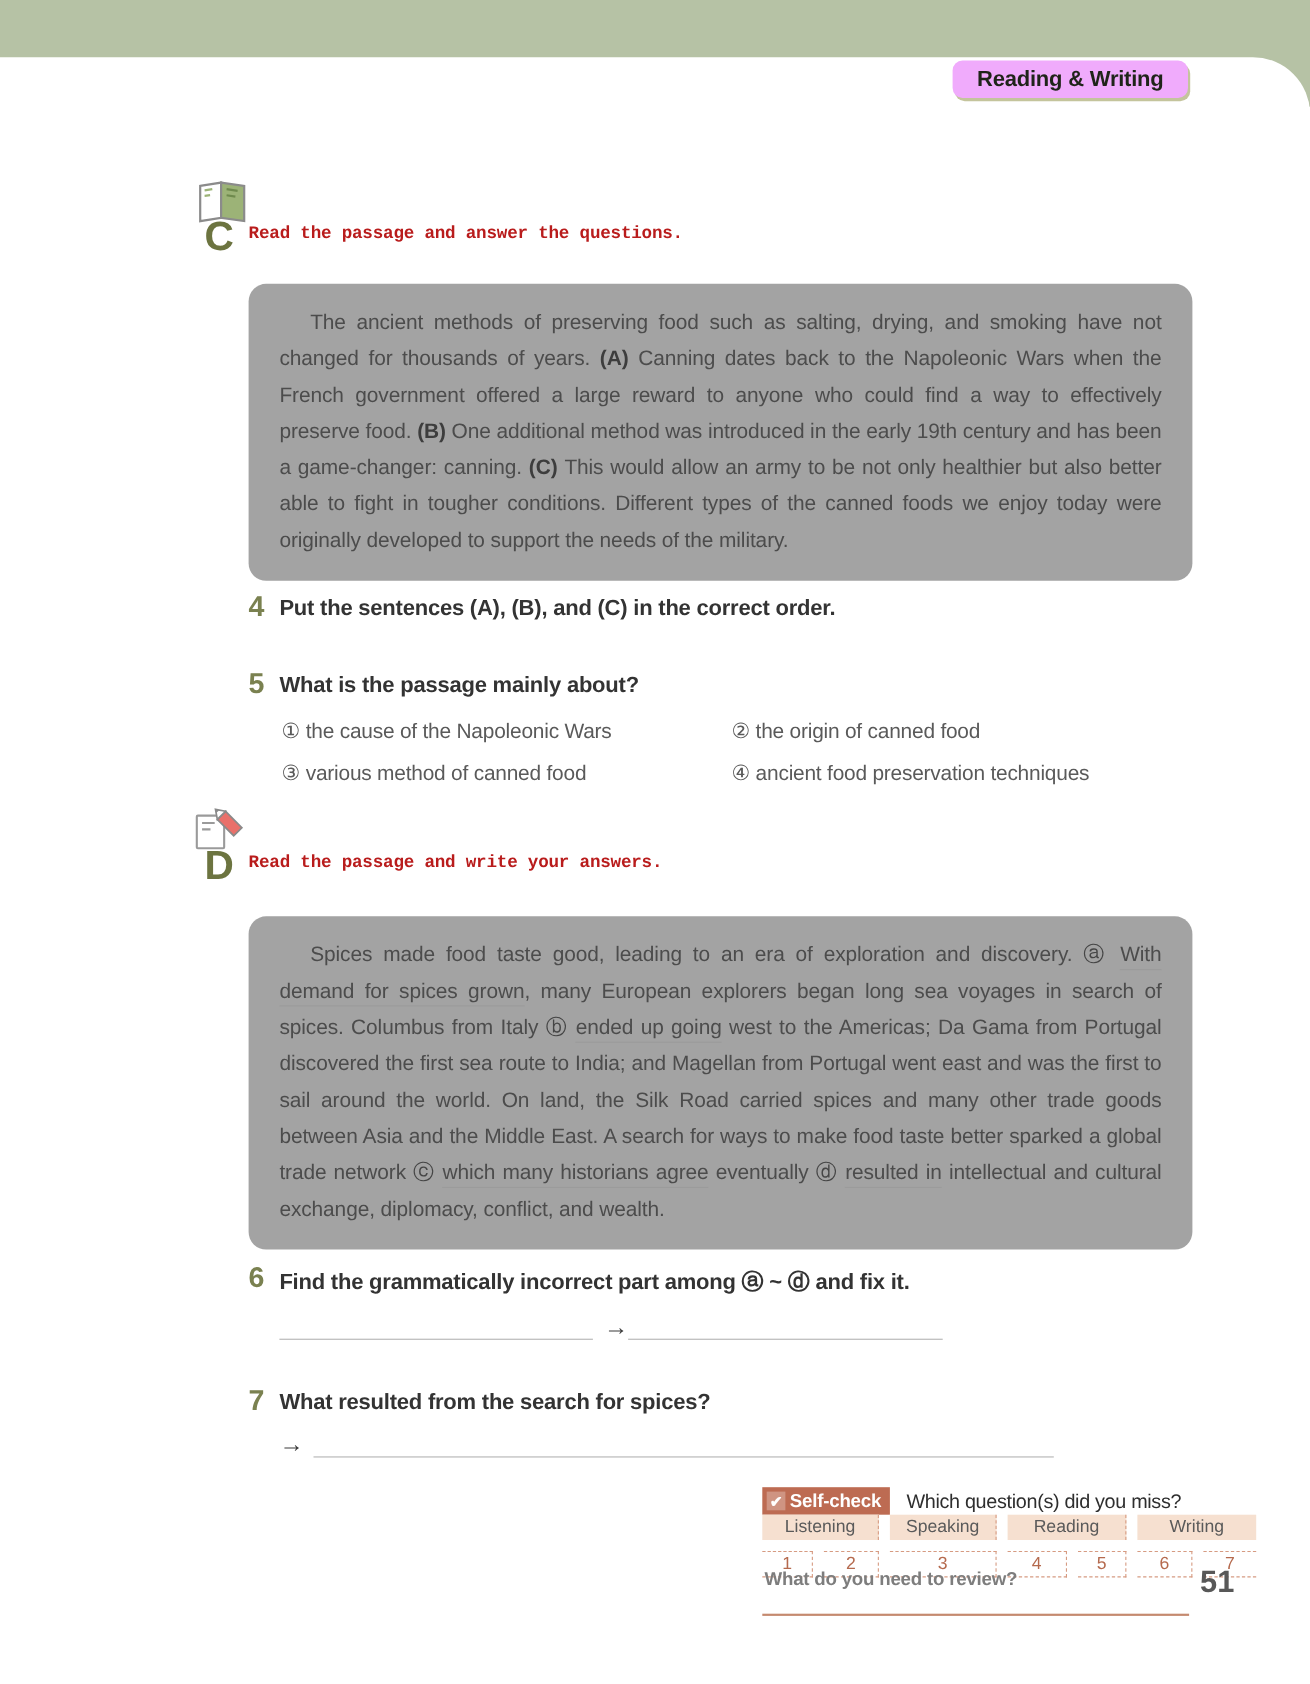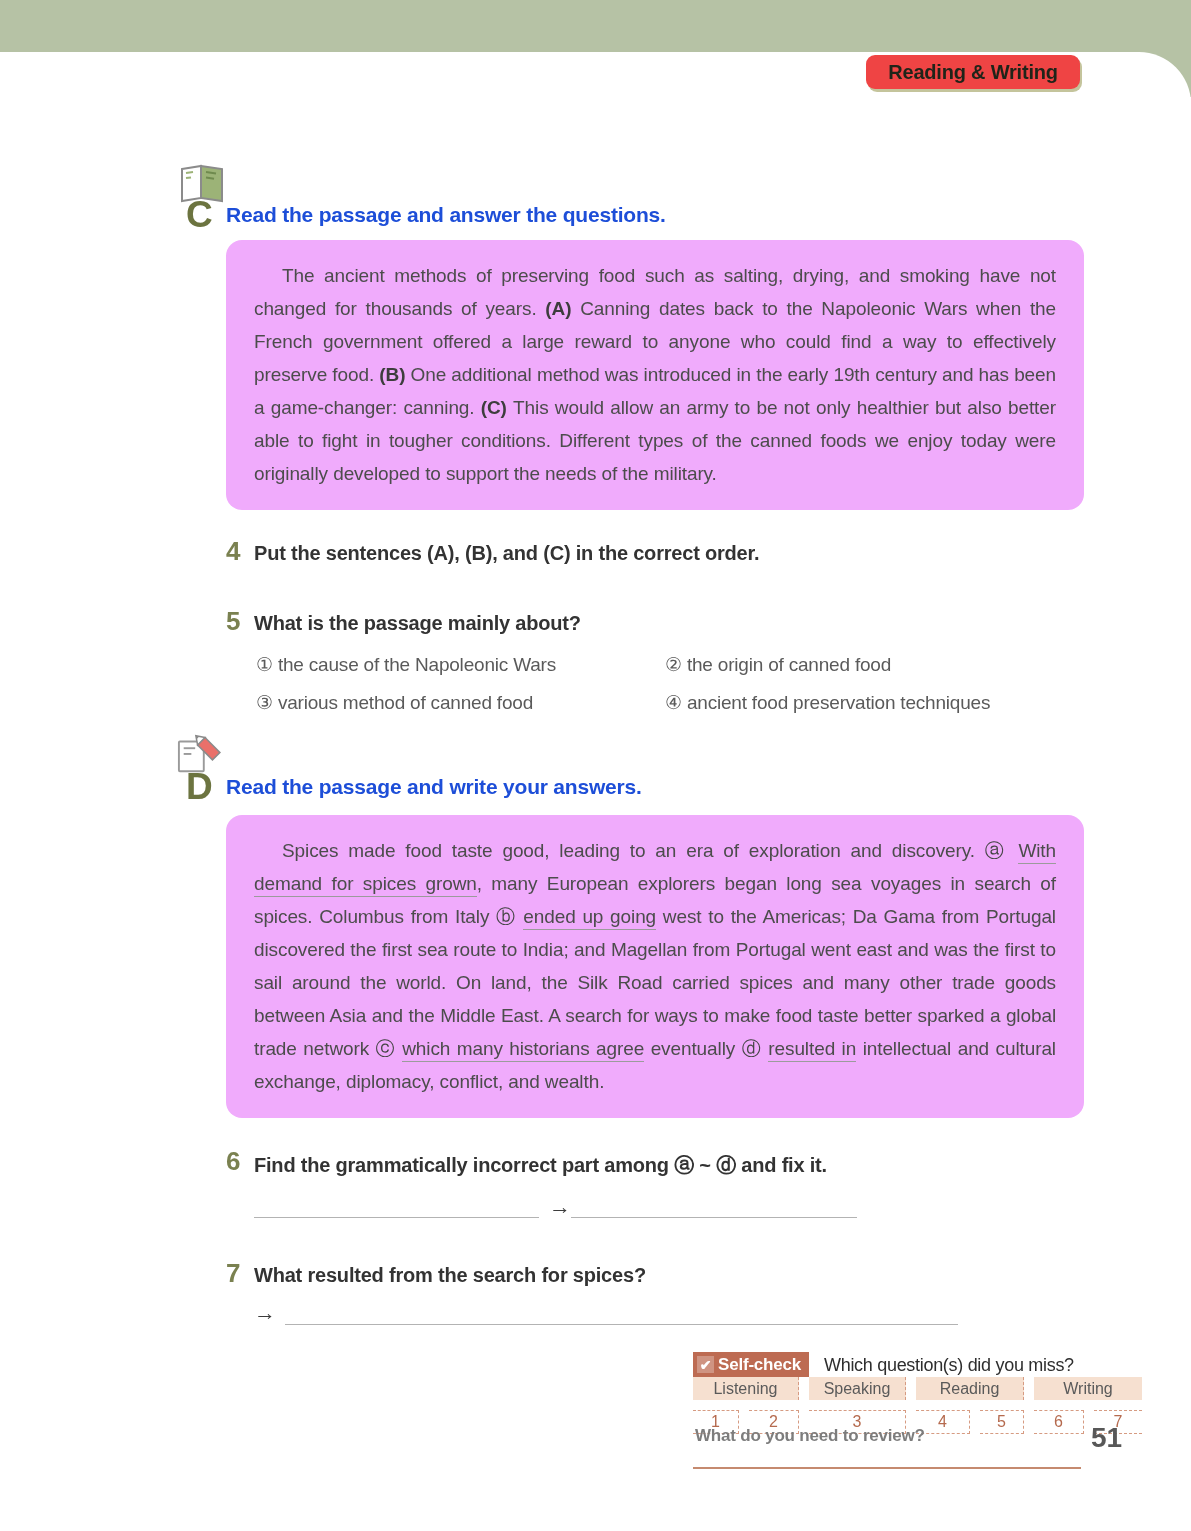--- a/index.html
+++ b/index.html
@@ -6,34 +6,34 @@
   html,body { background:#ffffff; }
   body { font-family:"Liberation Sans", sans-serif; }
 
   .sheet { position:relative; width:1191px; height:1531px; margin:0 auto; background:#fff; overflow:hidden; }
 
   
   .green-band { position:absolute; top:0; left:0; width:1191px; height:97px; background:#b6c2a5; }
   .page-surface { position:absolute; top:52px; left:0; right:0; bottom:0; background:#ffffff; border-top-right-radius:52px; }
 
   
-  .rw-tab { position:absolute; top:55px; left:866px; width:214px; height:34px; background:#ef4444;
+  .rw-tab { position:absolute; top:55px; left:866px; width:214px; height:34px; background:#f0abfc;
             border-radius:9px; display:flex; align-items:center; justify-content:center;
             font-size:20px; font-weight:bold; color:#1f2419; letter-spacing:-0.2px;
             box-shadow:2px 3px 0 rgba(125,124,36,0.45); }
 
   
   .sec-icon { position:absolute; width:50px; height:44px; }
   .sec-letter { position:absolute; font-size:37px; font-weight:bold; color:#6c7440; letter-spacing:-1px; line-height:1; }
-  .sec-title { position:absolute; font-size:21px; font-weight:bold; color:#1d4ed8; letter-spacing:-0.2px; }
+  .sec-title { position:absolute; font-size:16px; font-weight:bold; color:#b91c1c; letter-spacing:-0.2px;font-family:Liberation Mono, monospace; }
 
   
-  .passage { position:absolute; left:226px; width:858px; background:#f0abfc; border-radius:16px;
+  .passage { position:absolute; left:226px; width:858px; background:#a3a3a3; border-radius:16px;
              padding:19px 28px 20px 28px; font-size:19px; line-height:33px; color:#4c4c4c;
-             text-align:justify; letter-spacing:-0.1px; }
+             text-align:justify; letter-spacing:-0.1px;margin-top:18px; }
   .passage .firstline { display:inline-block; width:28px; }
   .passage .b { font-weight:bold; color:#3d3d3d; }
   .passage .u { border-bottom:1px solid #9b9b9b; padding-bottom:2px; }
   .passage .circ { color:#454545; }
 
   
   .q-num { position:absolute; font-size:26px; font-weight:bold; color:#7a8150; letter-spacing:-1px; line-height:1; }
   .q-text { position:absolute; font-size:20px; font-weight:bold; color:#333333; letter-spacing:-0.2px; }
   .opt { position:absolute; font-size:19px; color:#5a5a5a; letter-spacing:-0.2px; }
 

